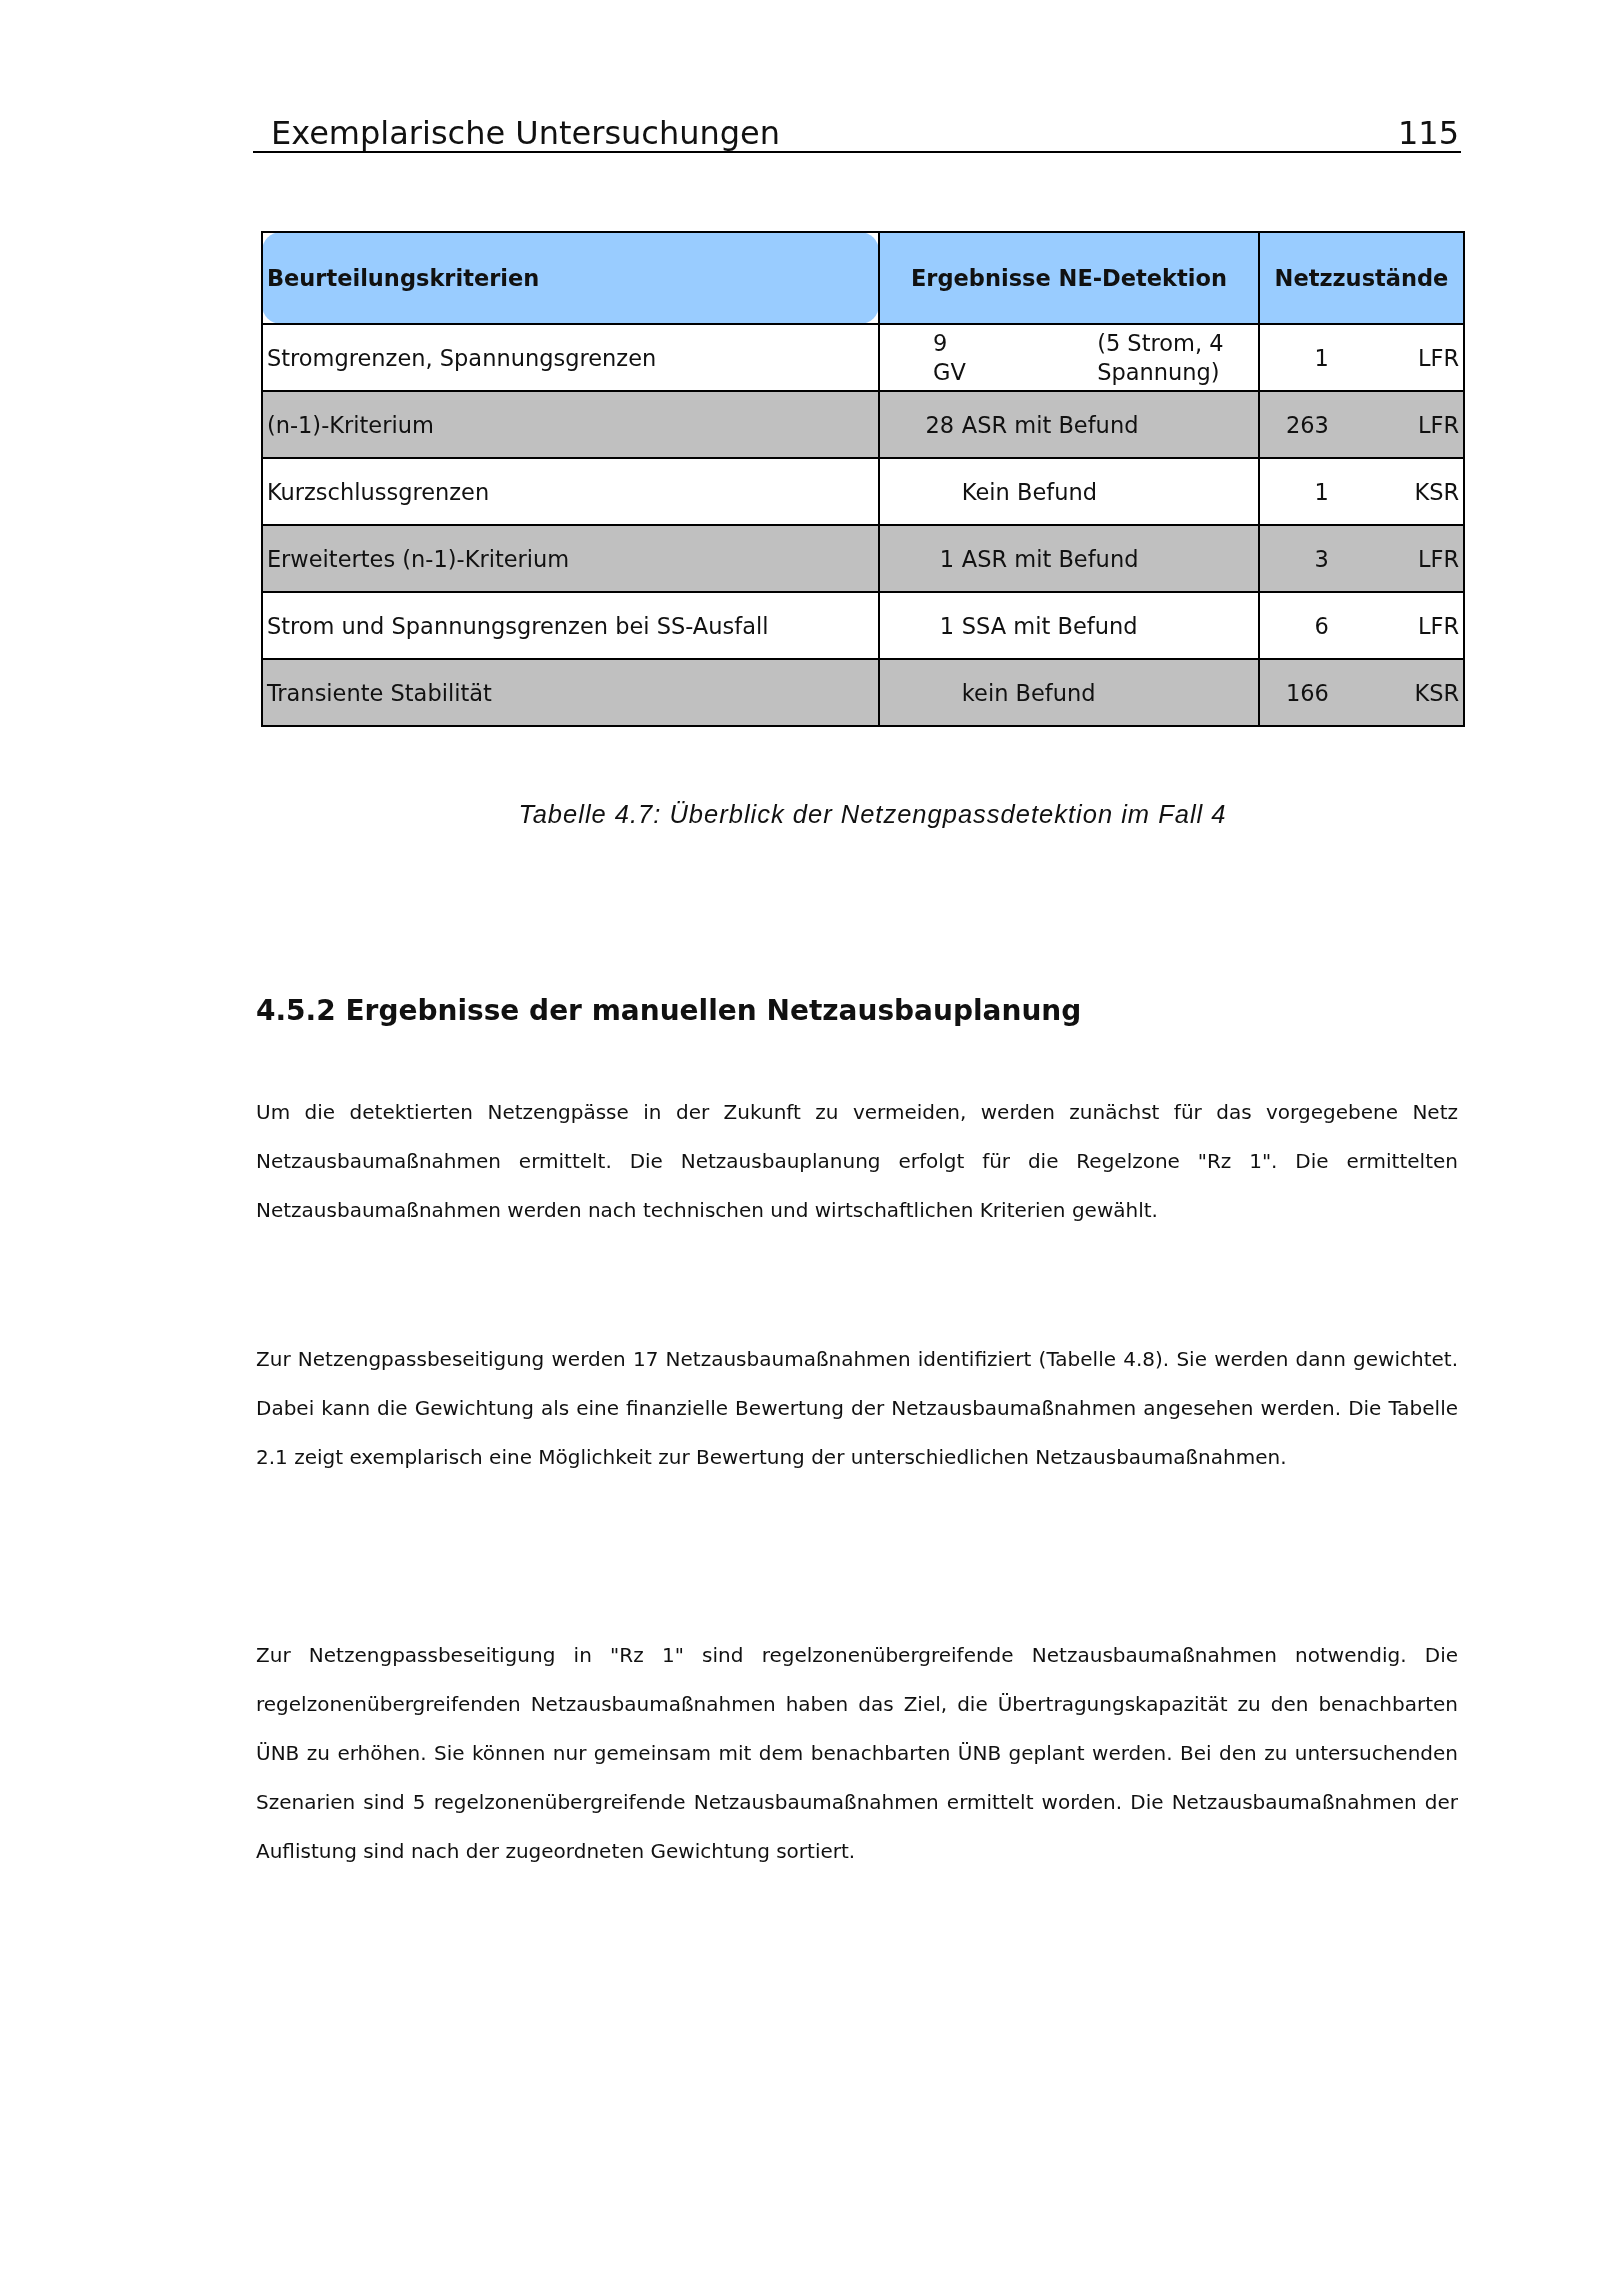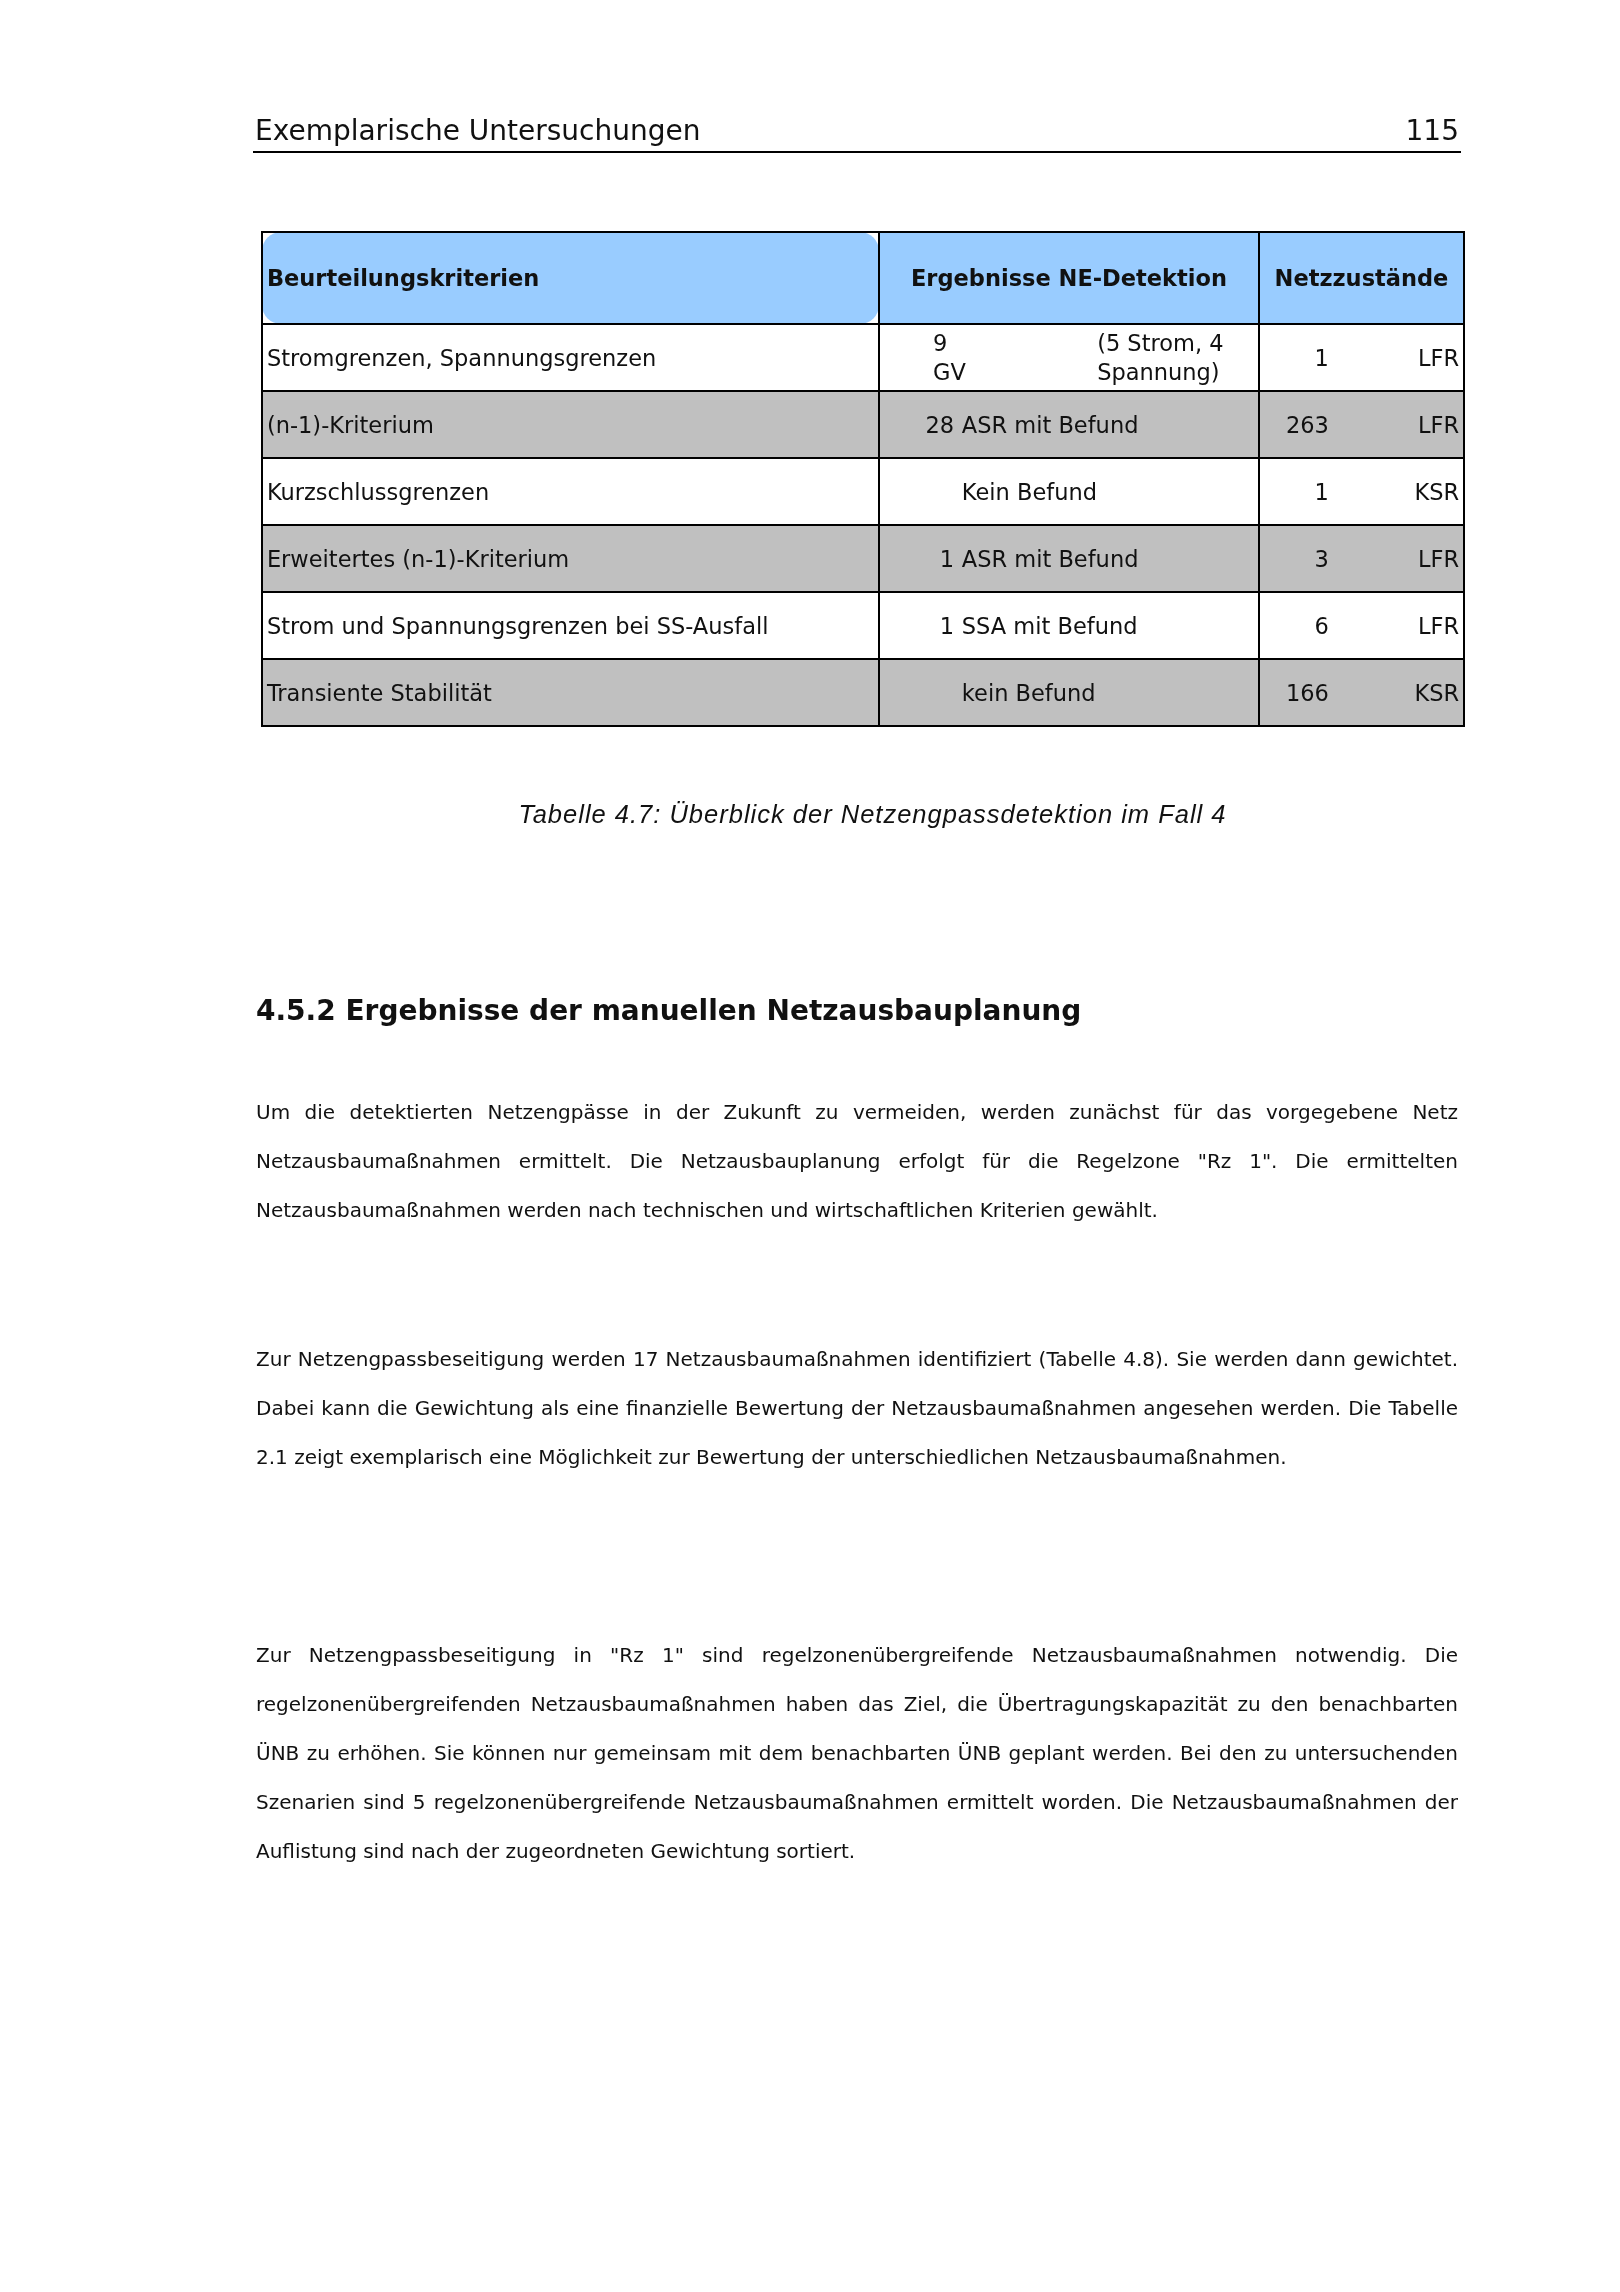--- a/index.html
+++ b/index.html
@@ -1,21 +1,21 @@
 <!DOCTYPE html>
 <html><head>
 <meta charset="utf-8">
 <style>
   html, body { margin: 0; padding: 0; background: #ffffff; }
   body { width: 1620px; height: 2293px; position: relative; overflow: hidden;
          font-family: "DejaVu Sans", sans-serif; color: #111; }
   .page-header { position: absolute; left: 253px; top: 112px; width: 1208px; height: 39px;
                  border-bottom: 2px solid #000; }
-  .page-header .title { position: absolute; left: 2px; top: 2px; font-size: 28px; }
-  .page-header .pnum { position: absolute; right: 2px; top: 2px; font-size: 28px; }
+  .page-header .title { position: absolute; left: 18px; top: 2px; font-size: 32px; }
+  .page-header .pnum { position: absolute; right: 2px; top: 2px; font-size: 32px; }
 
   table.overview { position: absolute; left: 261px; top: 231px; width: 1204px;
                    border-collapse: collapse; font-size: 22.5px; }
   table.overview td, table.overview th { border: 2.9px solid #000; padding: 0; height: 65px;
                    vertical-align: middle; }
   table.overview th { background: #99ccff; font-weight: bold; height: 90px; font-size: 22.5px; }
   table.overview tr.shade td { background: #c0c0c0; }
   .c1 { width: 608px; text-align: left; padding-left: 3.9px !important; }
   .c2 { width: 376px; }
   .c3 { width: 202px; }

